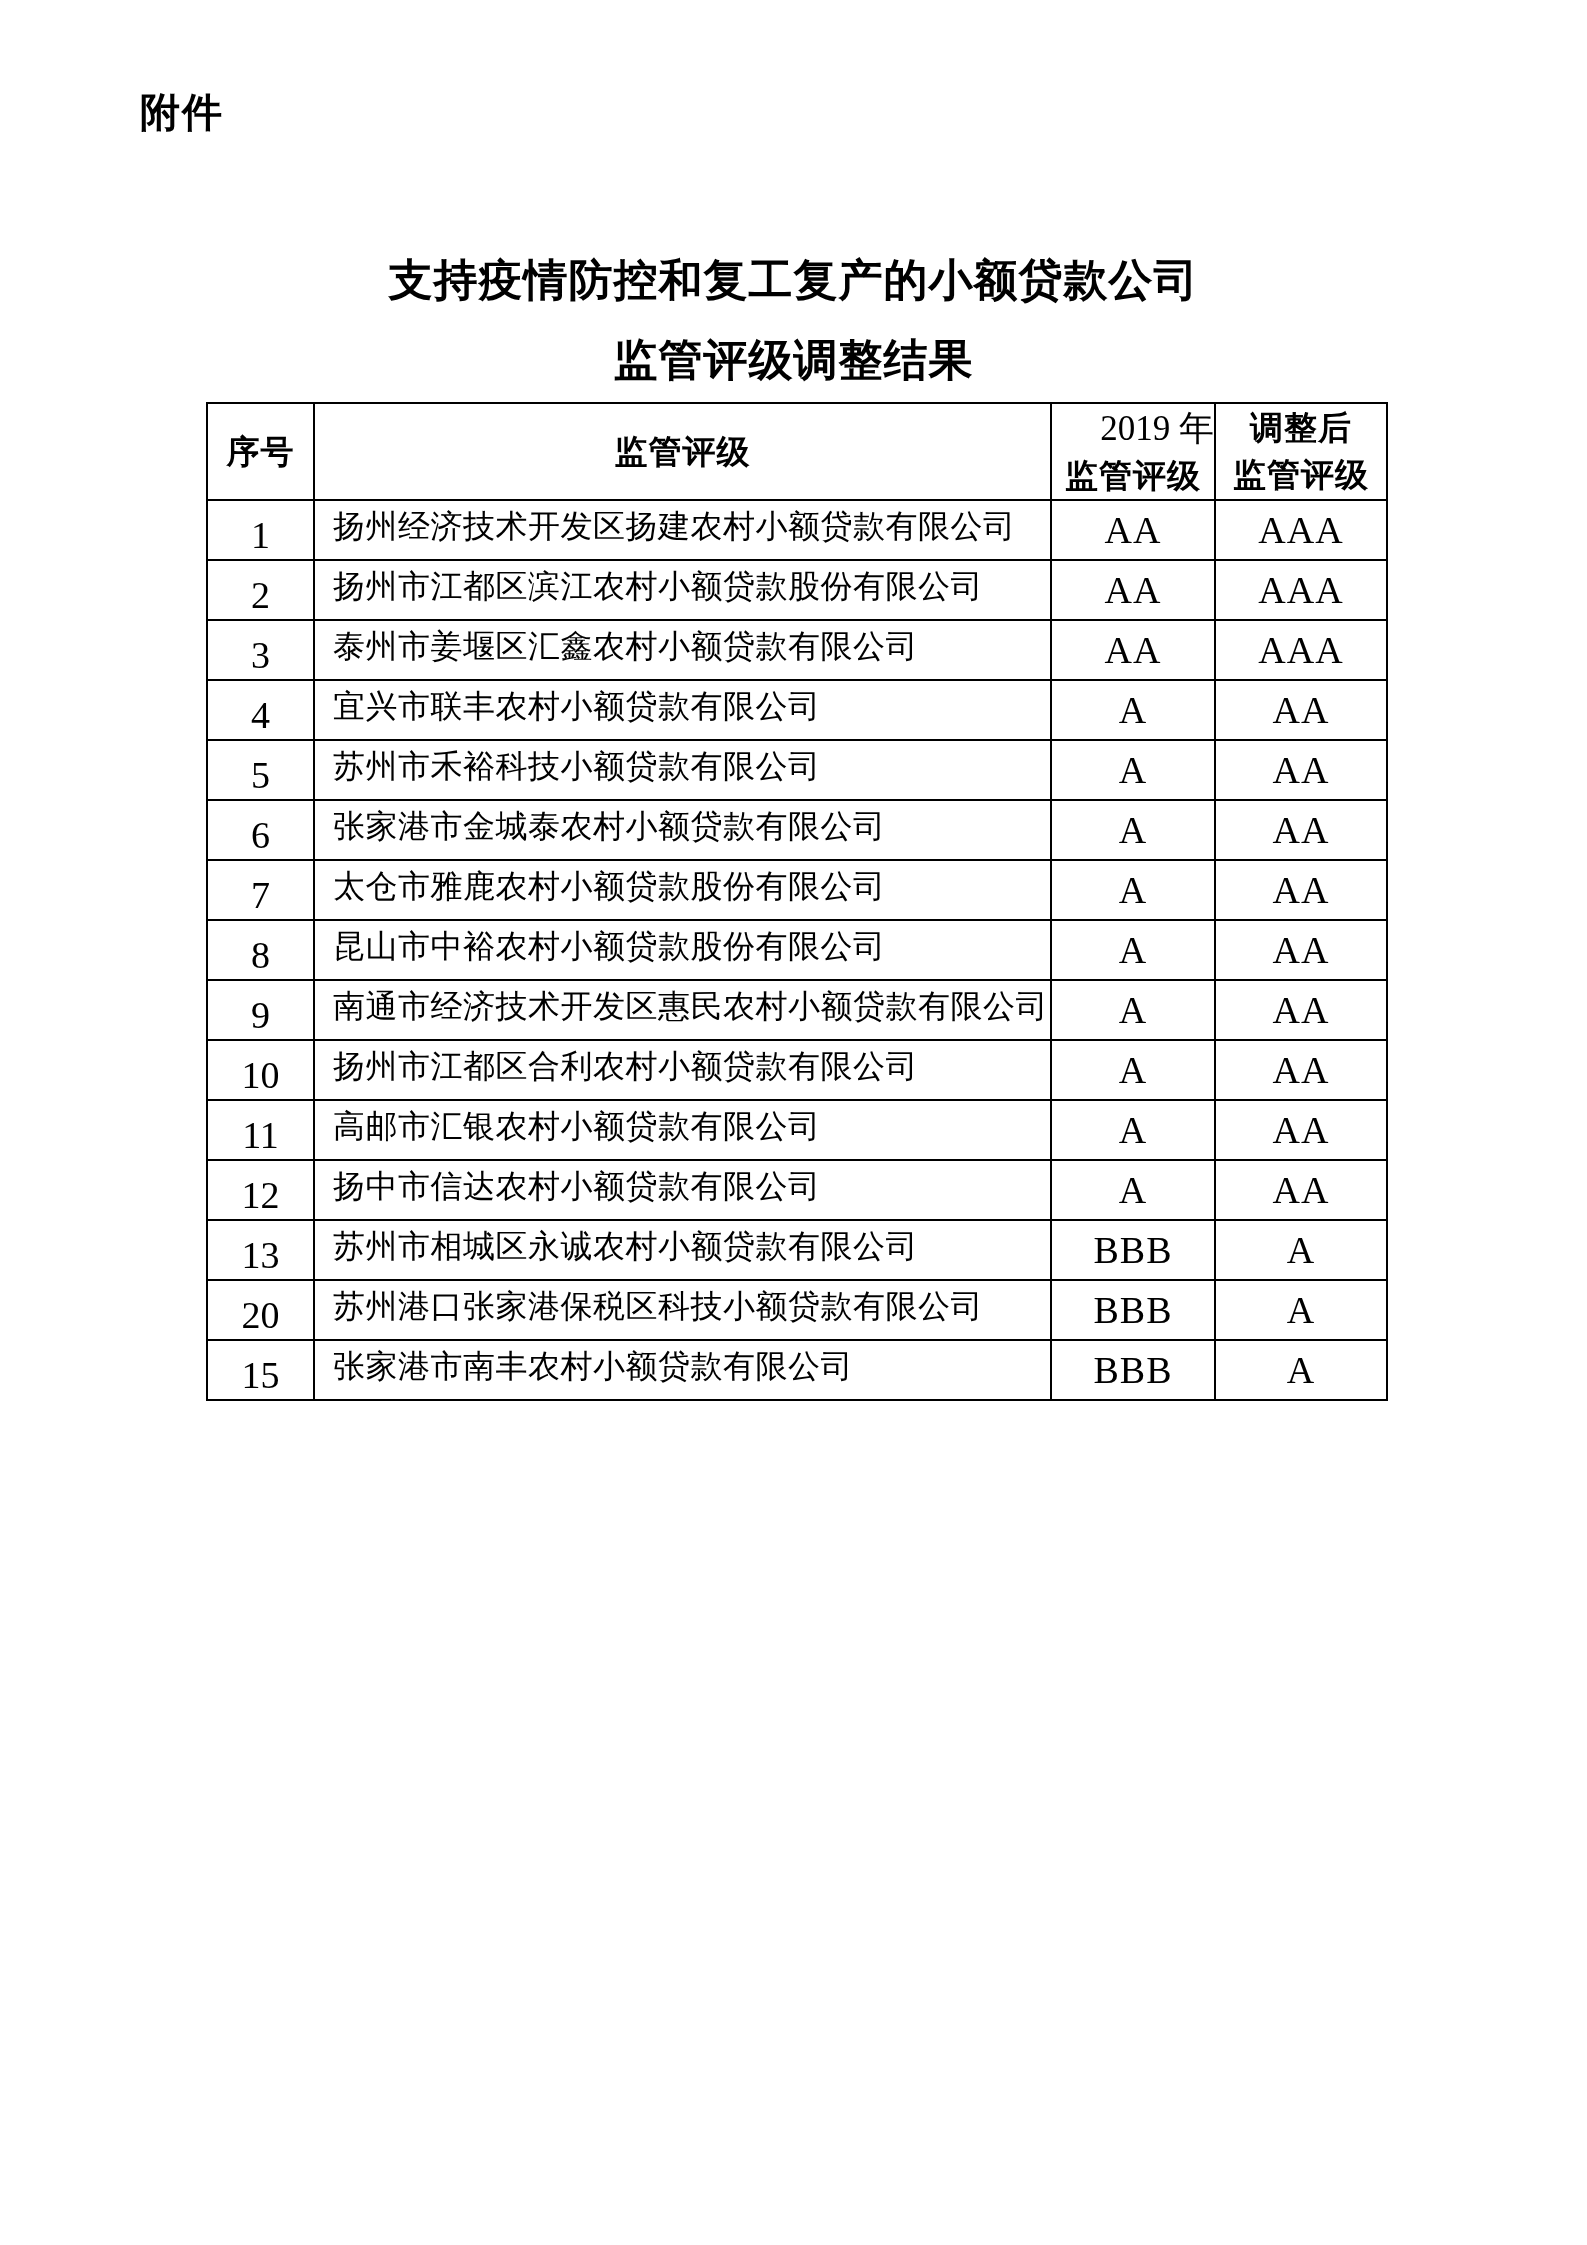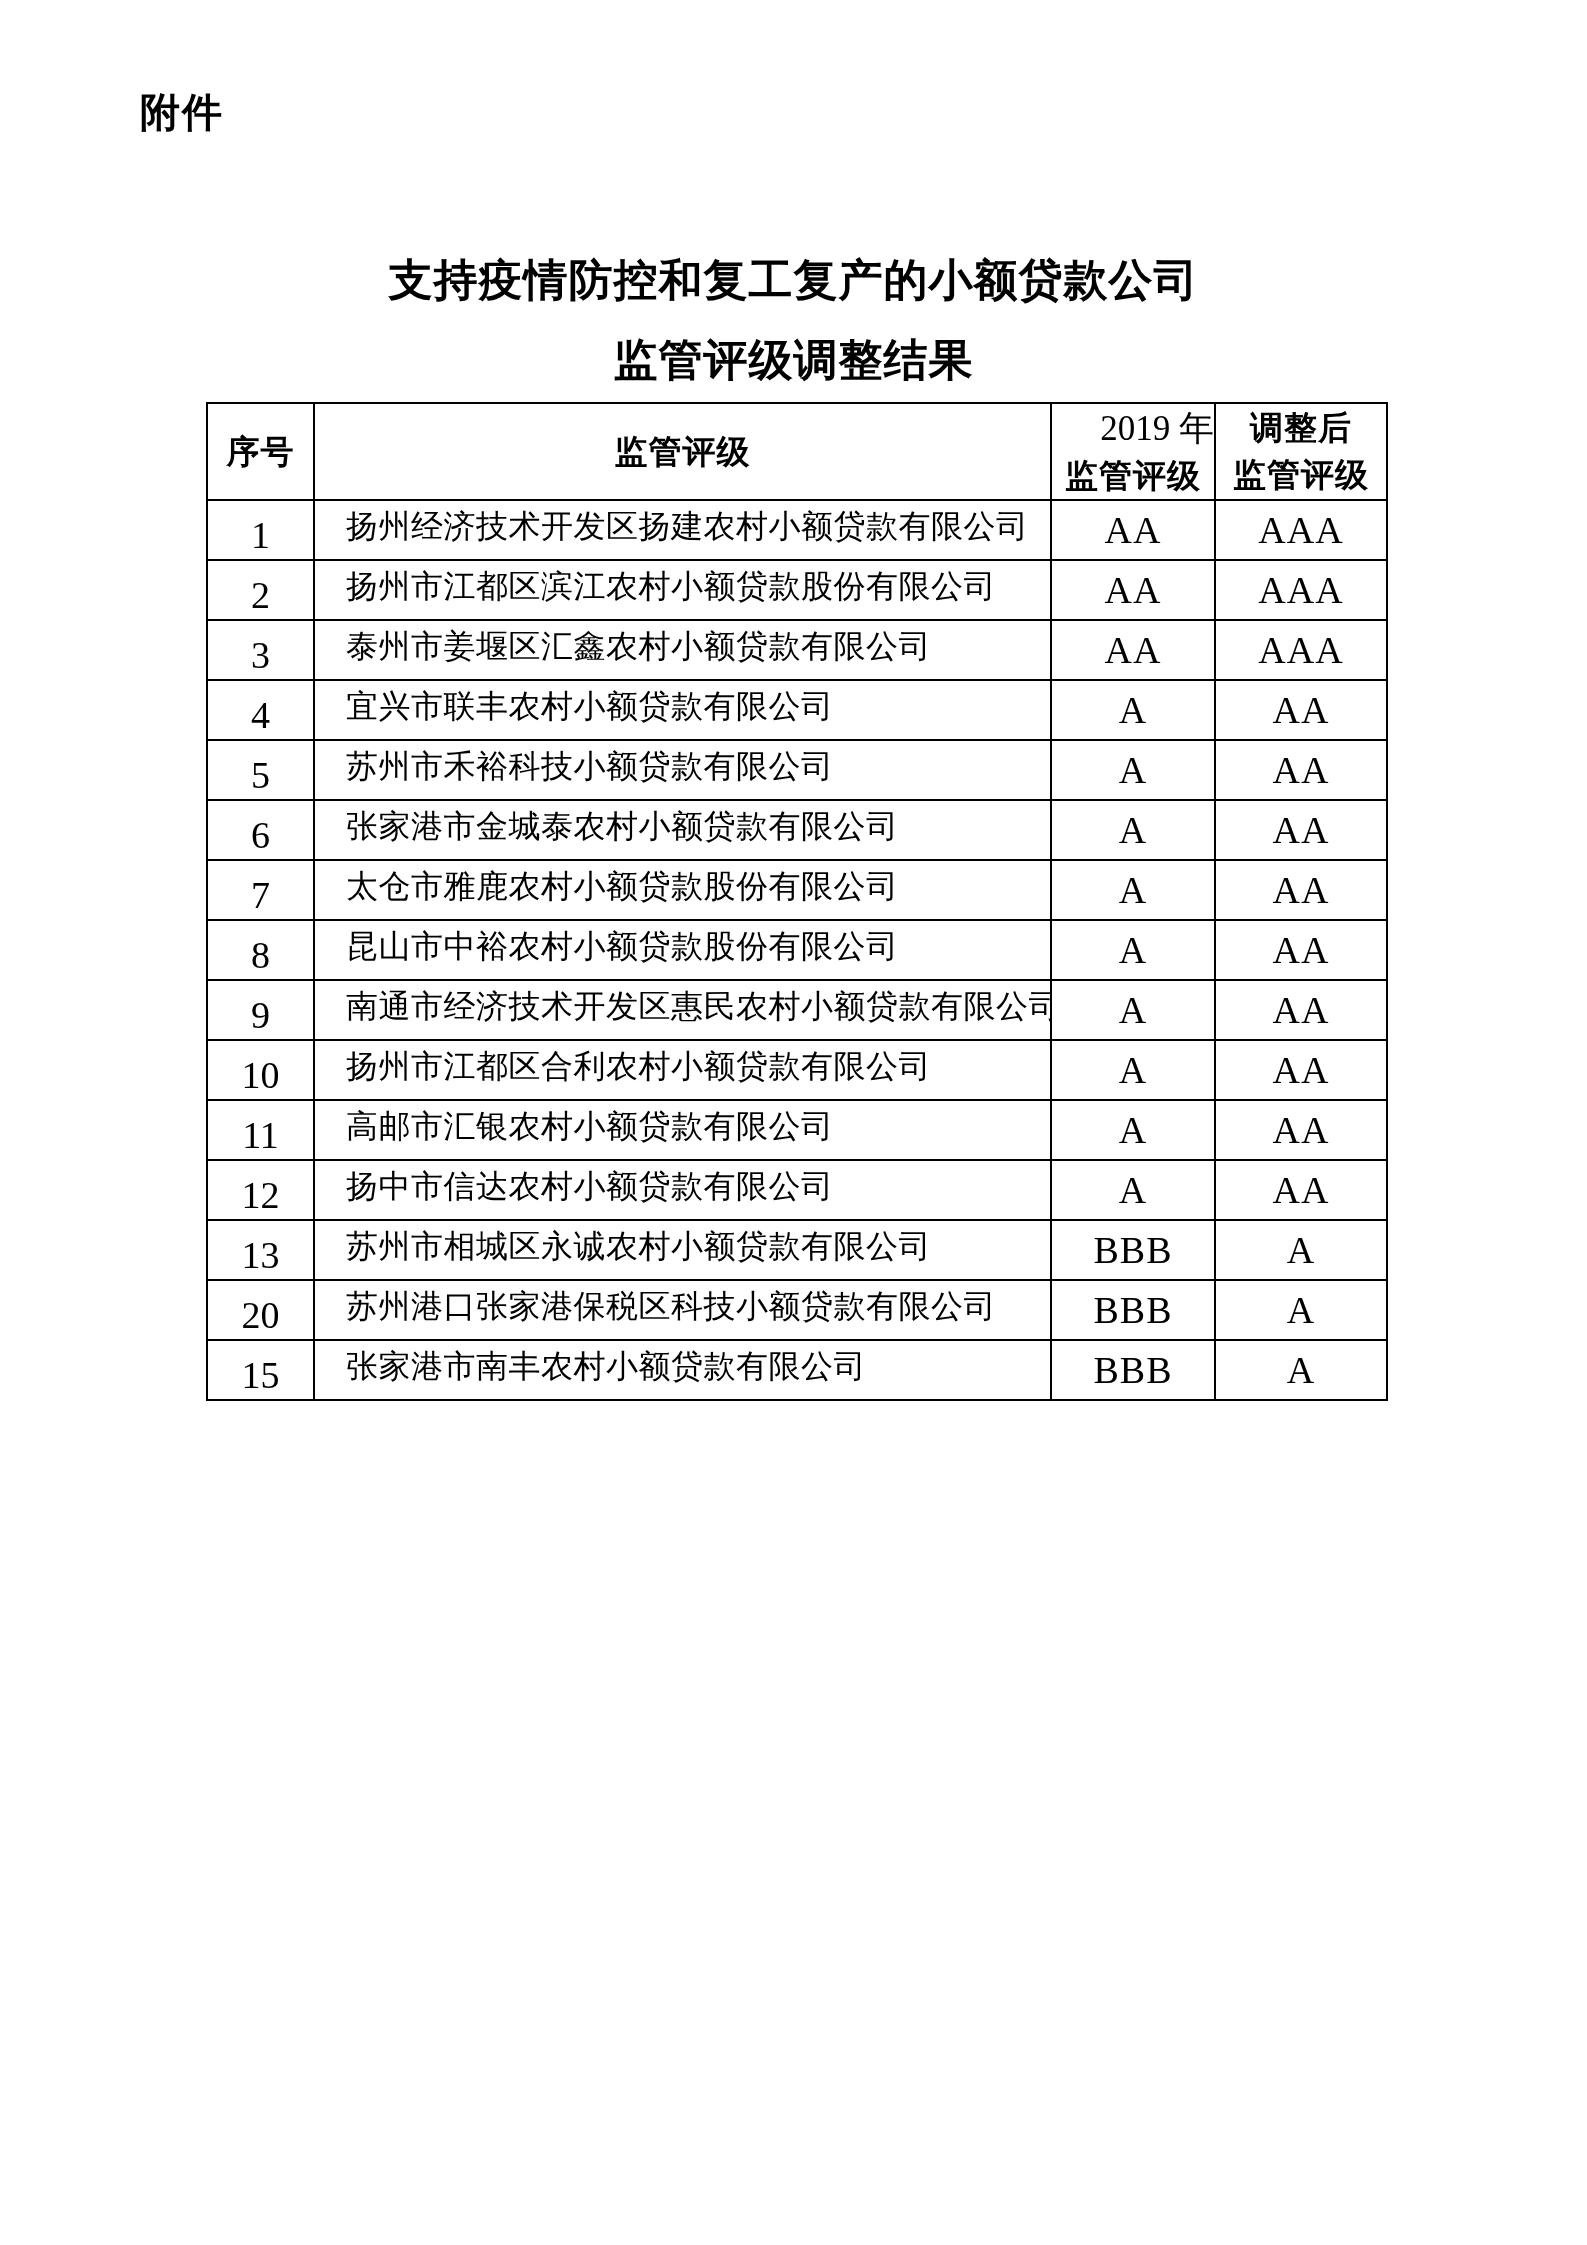--- a/index.html
+++ b/index.html
@@ -74,21 +74,21 @@
   td.cell-index {
     text-align: center;
     vertical-align: middle;
     font-size: 38px;
     padding-top: 10px;
   }
   td.cell-company {
     text-align: left;
     vertical-align: middle;
     font-size: 32px;
-    padding-left: 31px;
+    padding-left: 18px;
     padding-bottom: 6px;
     letter-spacing: 0.5px;
     white-space: nowrap;
   }
   td.cell-rating {
     text-align: center;
     vertical-align: middle;
     font-size: 38px;
     letter-spacing: 1px;
   }

